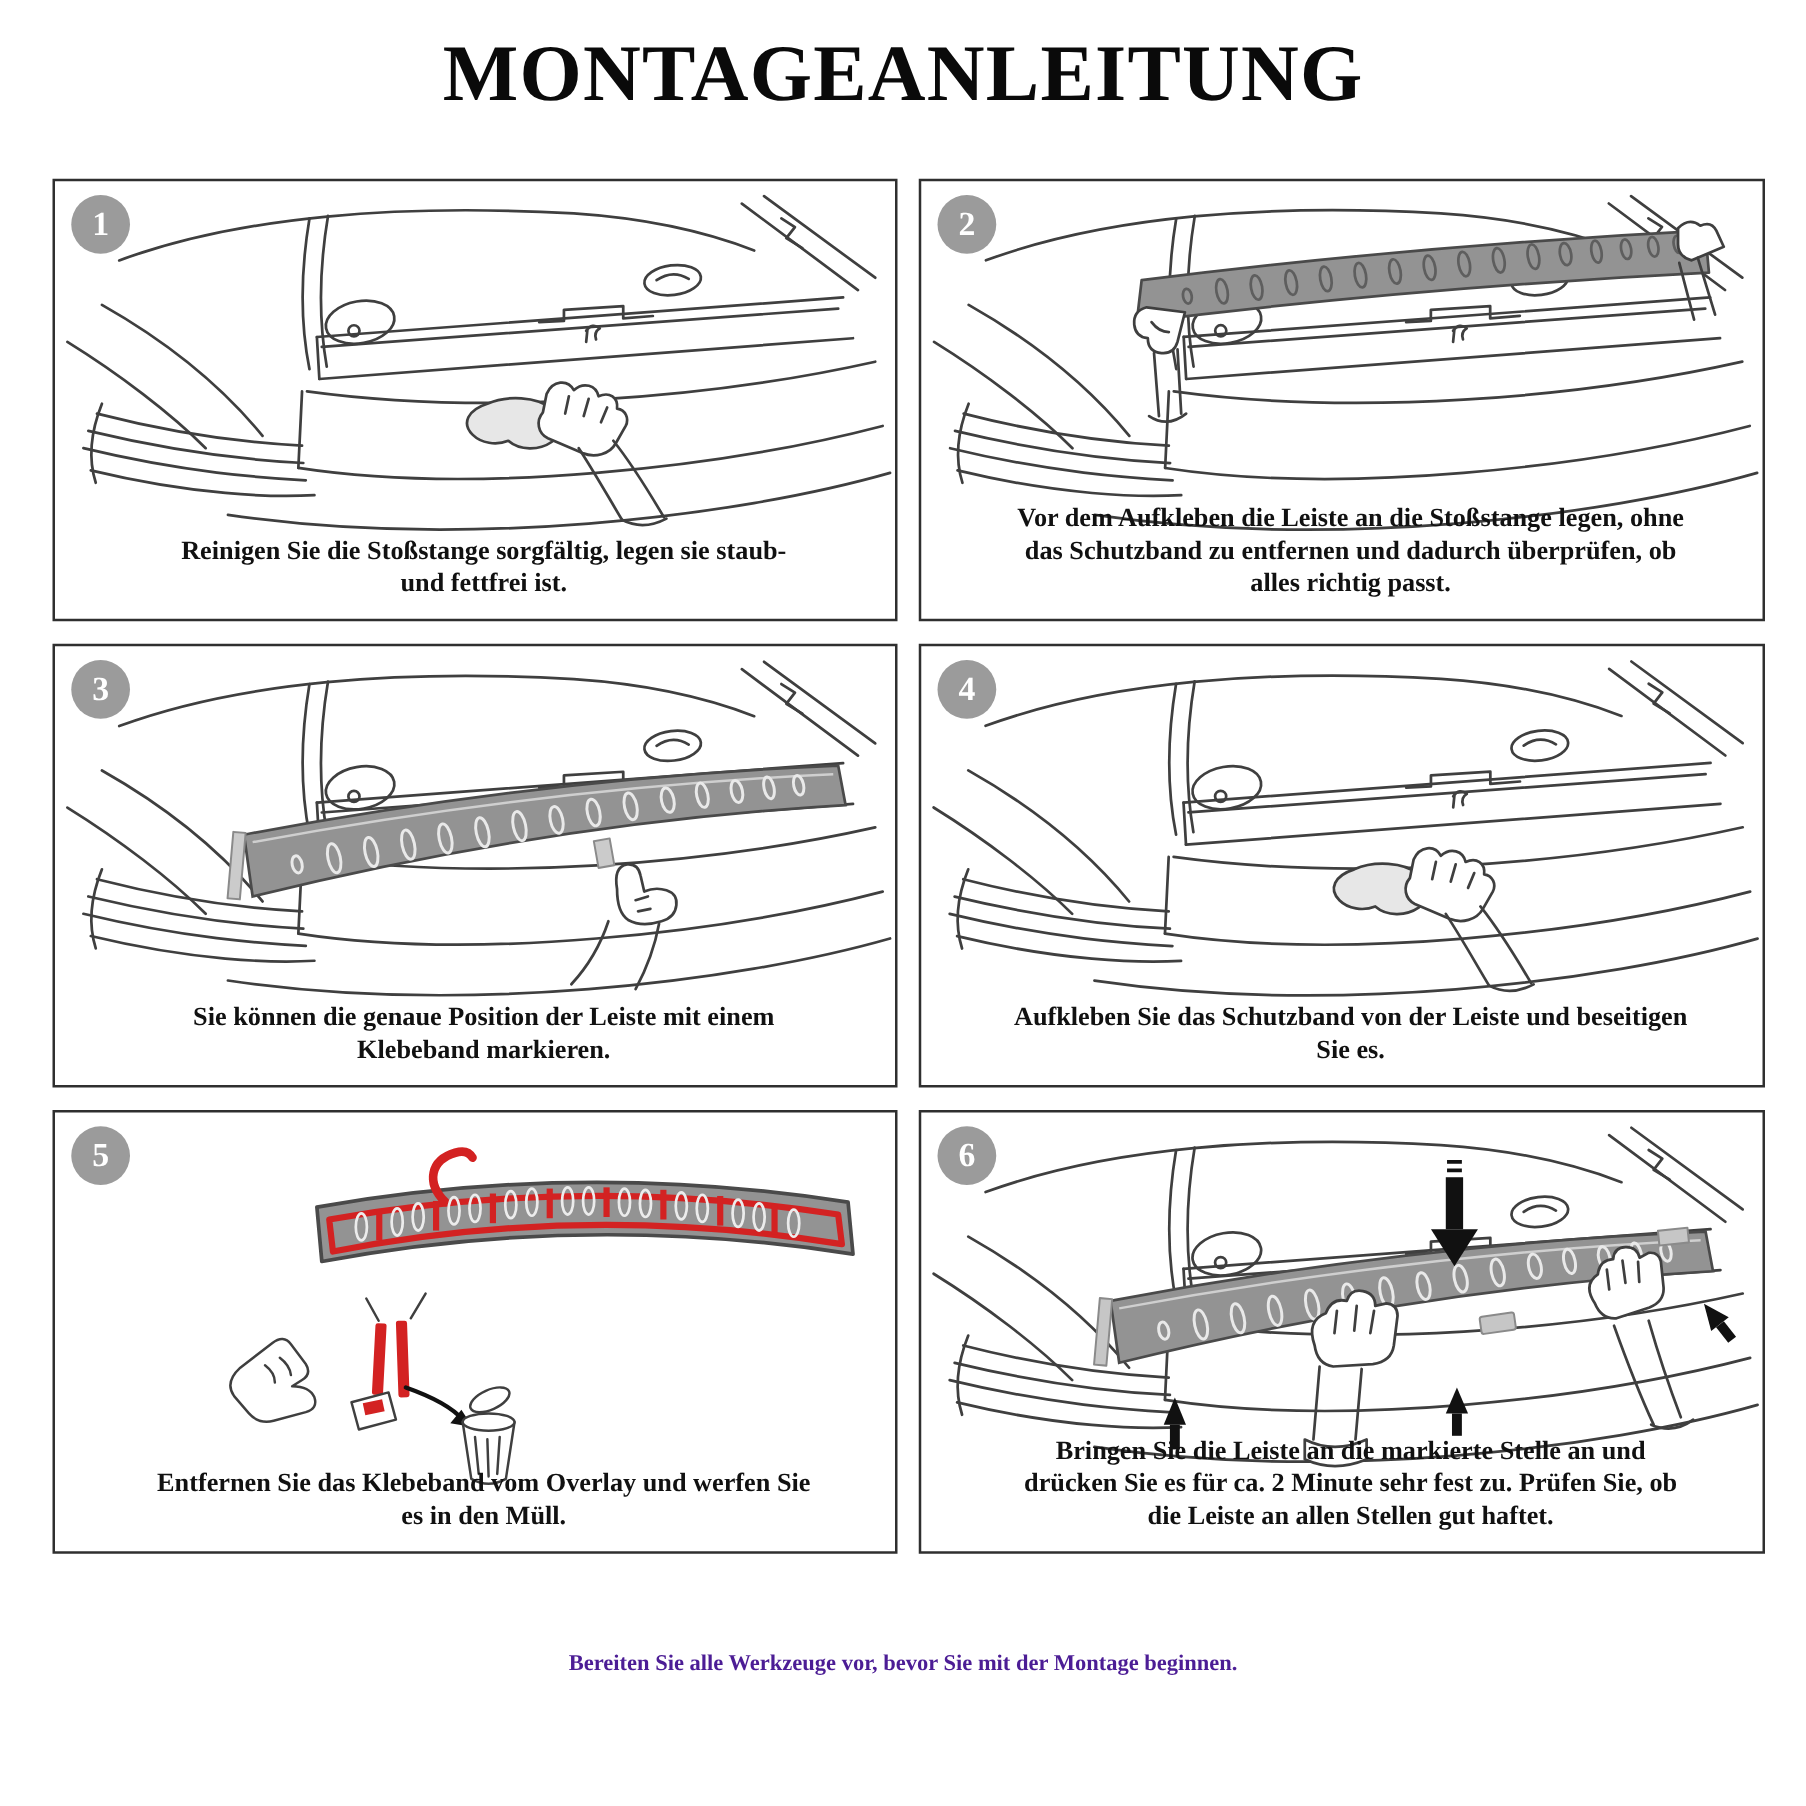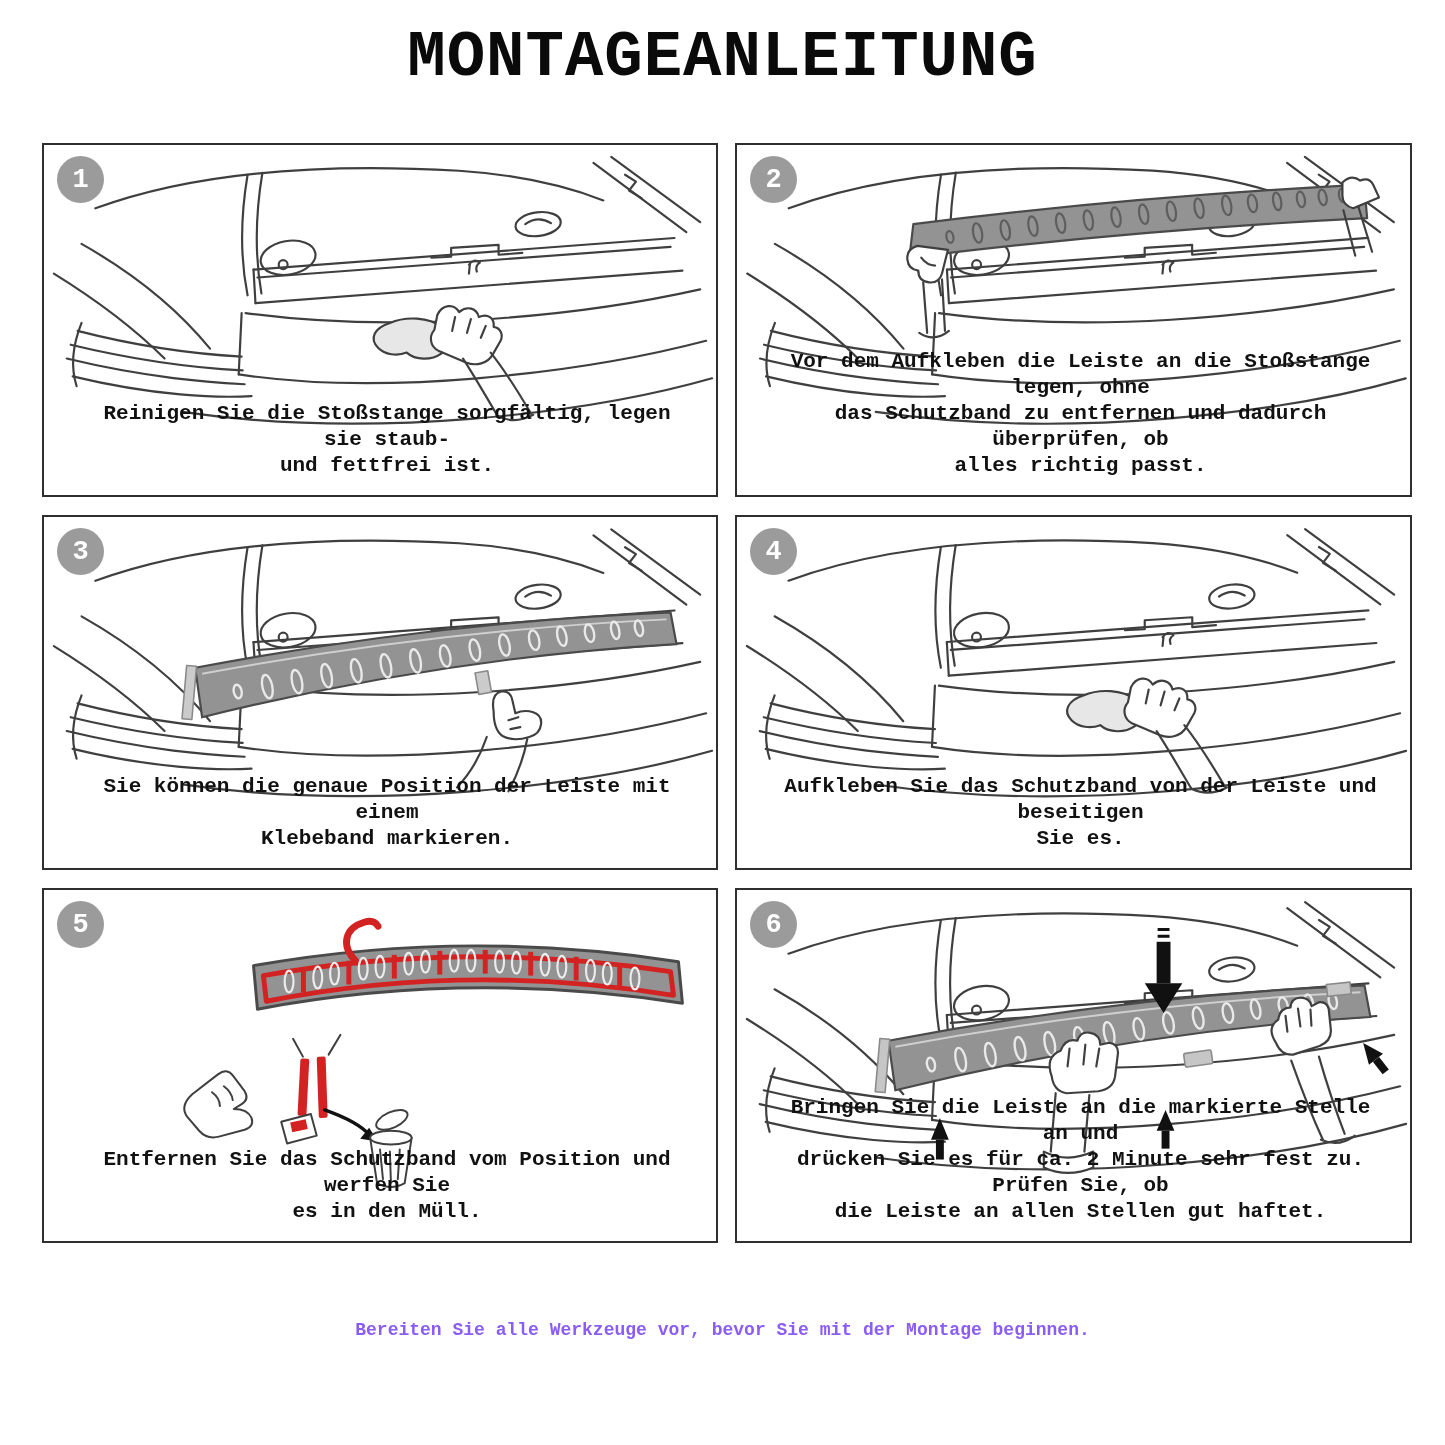--- a/index.html
+++ b/index.html
@@ -1,31 +1,31 @@
 <!DOCTYPE html>
 <html><head>
 <meta charset="utf-8">
 <style>
   html,body{margin:0;padding:0;background:#fff;}
   .page{position:relative;width:1445px;height:1445px;background:#fff;overflow:hidden;
-        font-family:Liberation Mono, monospace;}
+        font-family:Liberation Serif, serif;}
   .title{position:absolute;top:22px;left:0;right:0;text-align:center;
          font-size:64px;font-weight:700;letter-spacing:1px;color:#0a0a0a;}
   .panels{position:absolute;left:42px;top:143px;width:1370px;display:grid;
           grid-template-columns:676px 677px;grid-template-rows:354px 355px 355px;
           column-gap:17px;row-gap:18px;}
   .panel{position:relative;border:2px solid #2f2f2f;background:#fff;box-sizing:border-box;overflow:hidden;}
   .badge{position:absolute;left:13px;top:11px;width:47px;height:47px;border-radius:50%;
          background:#9b9b9b;color:#fff;font-size:27px;font-weight:700;
          display:flex;align-items:center;justify-content:center;z-index:3;}
   .illus{position:absolute;inset:0;width:100%;height:100%;z-index:1;}
   .caption{position:absolute;left:38px;right:24px;bottom:16px;z-index:2;
            font-size:21px;line-height:1.24;font-weight:700;color:#111;white-space:pre-line;text-align:center;}
   .footer1{position:absolute;top:1320px;left:0;right:0;text-align:center;
-           font-size:18px;font-weight:700;color:#8b5cf6;}
+           font-size:18px;font-weight:700;color:#4c1d95;}
   .footer2{position:absolute;top:1356px;left:50%;transform:translateX(-50%);width:1350px;
            text-align:center;font-size:18px;line-height:1.45;font-weight:700;color:#dc1212;white-space:pre-line;}
 </style>
 </head>
 <body>
 
 <svg width="0" height="0" style="position:absolute" aria-hidden="true">
   <defs>
     <g id="car-base" fill="none" stroke="#3f3f3f" stroke-width="2.2" stroke-linecap="round" stroke-linejoin="round">
       <path d="M52,64 C150,28 280,18 420,26 C480,30 530,42 566,56"></path>
@@ -221,21 +221,21 @@
             <rect x="250" y="233" width="16" height="10" fill="#d32222" stroke="none" transform="rotate(-12 258 238)"></rect>
             <path fill="none" stroke="#111" stroke-width="3.5" d="M284,222 Q318,234 330,248"></path>
             <polygon points="338,254 320,251 329,240" fill="#111" stroke="none"></polygon>
             <ellipse cx="352" cy="232" rx="17" ry="8" fill="#fff" transform="rotate(-24 352 232)"></ellipse>
             <path fill="#fff" d="M330,250 q22,10 42,0 l-7,46 q-14,8 -28,0 z"></path>
             <ellipse cx="351" cy="250" rx="21" ry="7" fill="#fff"></ellipse>
             <path fill="none" d="M340,262 l3,30 M350,264 l1,30 M360,262 l-2,30"></path>
           </g>
         </g>
       </svg>
-      <div class="caption">Entfernen Sie das Schutzband vom Position und werfen Sie
+      <div class="caption">Entfernen Sie das Klebeband vom Overlay und werfen Sie
 es in den Müll.</div>
     </div>
 
     <div class="panel">
       <div class="badge">6</div>
       <svg class="illus" viewBox="0 0 680 354">
         <use href="#car-base"></use>
           <use href="#strip-flat"></use>
         <g stroke-linecap="round" stroke-linejoin="round">
           <rect x="142" y="150" width="10" height="54" fill="#c6c6c6" stroke="#8a8a8a" stroke-width="1.6" transform="rotate(5 147 177)"></rect>

